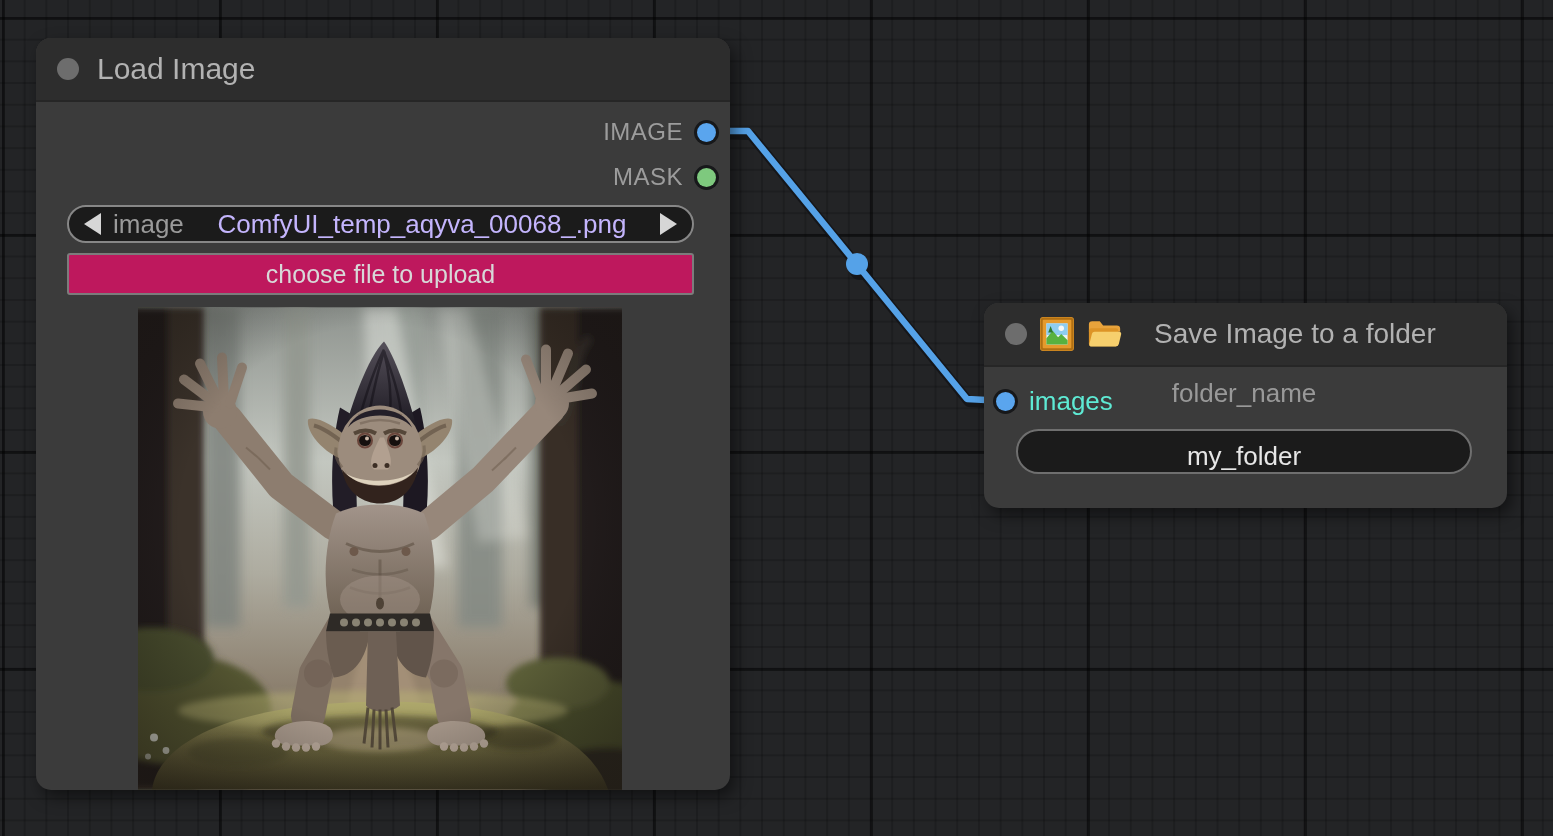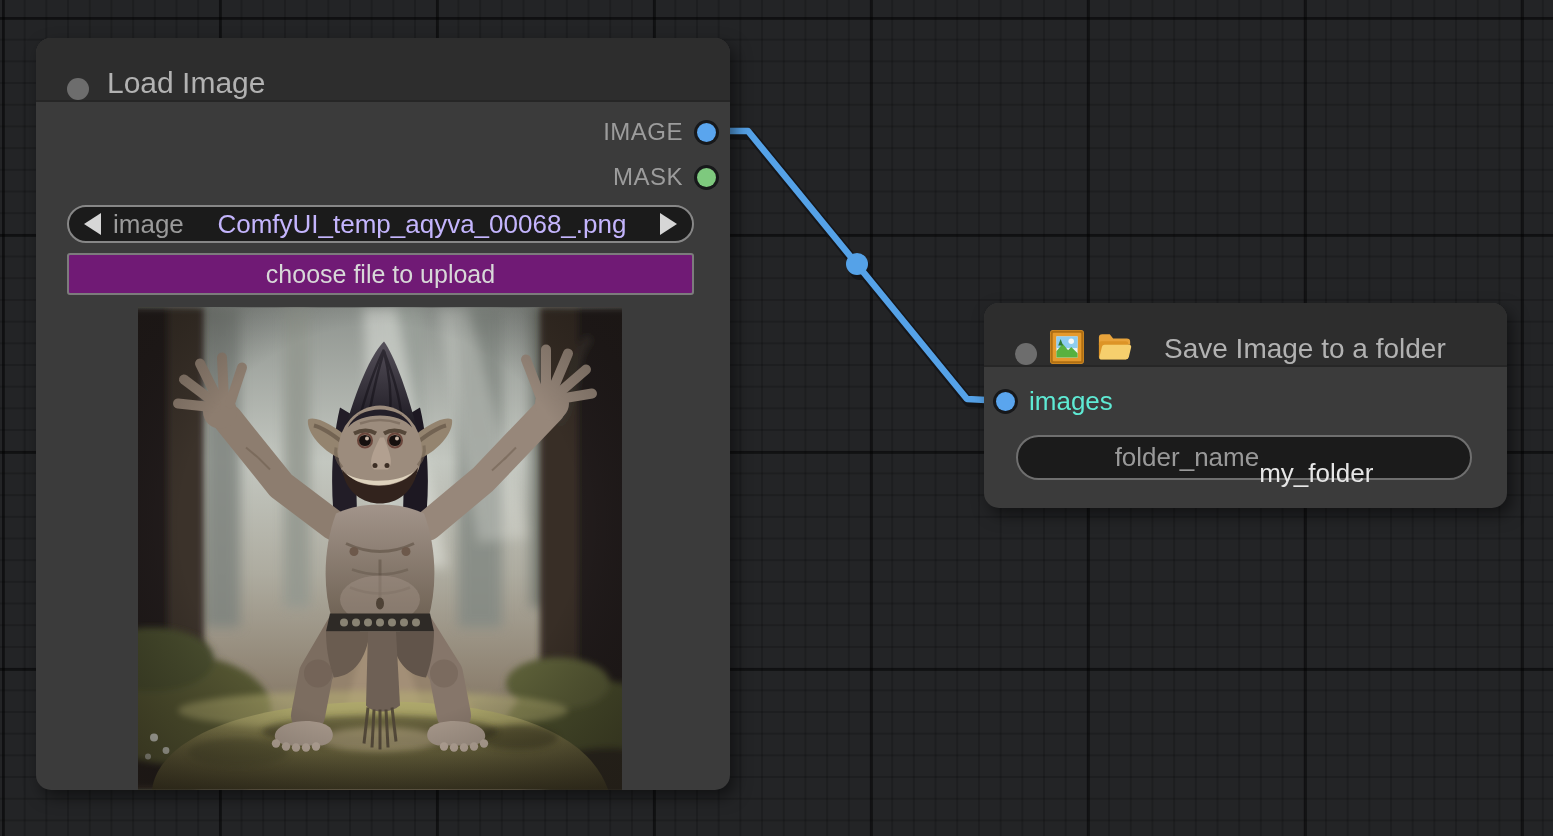--- a/index.html
+++ b/index.html
@@ -15,21 +15,21 @@
     background-size:217px 217px,217px 217px,21.7px 21.7px,21.7px 21.7px;
     background-position:2px 17px;
   }
   .node{position:absolute;background:#3b3b3b;border-radius:15px;
         box-shadow:5px 7px 16px rgba(0,0,0,0.5);}
   #load-node{left:36px;top:38px;width:694px;height:752px;}
   #save-node{left:984px;top:303px;width:523px;height:205px;}
 
   .titlebar{position:absolute;left:0;top:0;right:0;height:64px;background:#2d2d2d;
             border-radius:15px 15px 0 0;border-bottom:2px solid #262626;
-            box-sizing:border-box;display:flex;align-items:flex-end;padding-left:10px;}
+            box-sizing:border-box;display:flex;align-items:center;}
   .tdot{width:22px;height:22px;border-radius:50%;background:#6d6d6d;margin-left:21px;flex:none;}
   .ttext{color:#b2b2b2;font-size:30px;margin-left:18px;white-space:nowrap;}
   #save-node .ttext{font-size:28px;margin-left:31px;}
   .title-icon{width:36px;height:36px;margin-left:12px;flex:none;}
 
   .port{position:absolute;display:flex;align-items:center;}
   .pdot{width:19px;height:19px;border-radius:50%;box-shadow:0 0 0 3px #17181a;flex:none;}
   .pdot.blue{background:#5aa5ee;}
   .pdot.green{background:#7ec97e;}
   .port.out{right:14px;flex-direction:row;}
@@ -42,29 +42,29 @@
 
   .combo{position:absolute;left:31px;top:167px;width:627px;height:38px;background:#1b1b1b;
          border:2px solid #878787;border-radius:21px;box-sizing:border-box;
          display:flex;align-items:center;}
   .arrow{width:0;height:0;border-top:11px solid transparent;border-bottom:11px solid transparent;flex:none;}
   .arrow.left{border-right:17px solid #d6d6d6;margin-left:15px;}
   .arrow.right{border-left:17px solid #d6d6d6;margin-right:15px;}
   .combo-label{color:#9a9a9a;font-size:26px;margin-left:12px;flex:none;}
   .combo-value{flex:1;text-align:center;color:#c4b5fd;font-size:26px;white-space:nowrap;overflow:hidden;}
 
-  .upload-btn{position:absolute;left:31px;top:215px;width:627px;height:42px;background:#701a75;
+  .upload-btn{position:absolute;left:31px;top:215px;width:627px;height:42px;background:#be185d;
               border:2px solid #7c7c7c;border-radius:3px;box-sizing:border-box;color:#d8d8d8;
               font-size:25px;display:flex;align-items:center;justify-content:center;cursor:pointer;}
 
   .preview{position:absolute;left:102px;top:269px;width:484px;height:483px;overflow:hidden;background:#555;}
 
-  .pill{position:absolute;left:32px;top:132px;width:456px;height:45px;background:#1b1b1b;
+  .pill{position:absolute;left:32px;top:126px;width:456px;height:45px;background:#1b1b1b;
         border:2px solid #6f6f6f;border-radius:23px;box-sizing:border-box;
-        display:flex;align-items:center;justify-content:center;padding:0 34px;}
+        display:flex;align-items:center;justify-content:flex-end;padding:0 34px;flex-direction:column;}
   .pill-label{color:#999999;font-size:26px;}
   .pill-value{color:#e6e6e6;font-size:26px;margin-top:32px;}
 
   #link-layer{position:absolute;left:0;top:0;width:1553px;height:836px;pointer-events:none;}
 </style>
 </head>
 <body>
 
 <div id="canvas">
 

